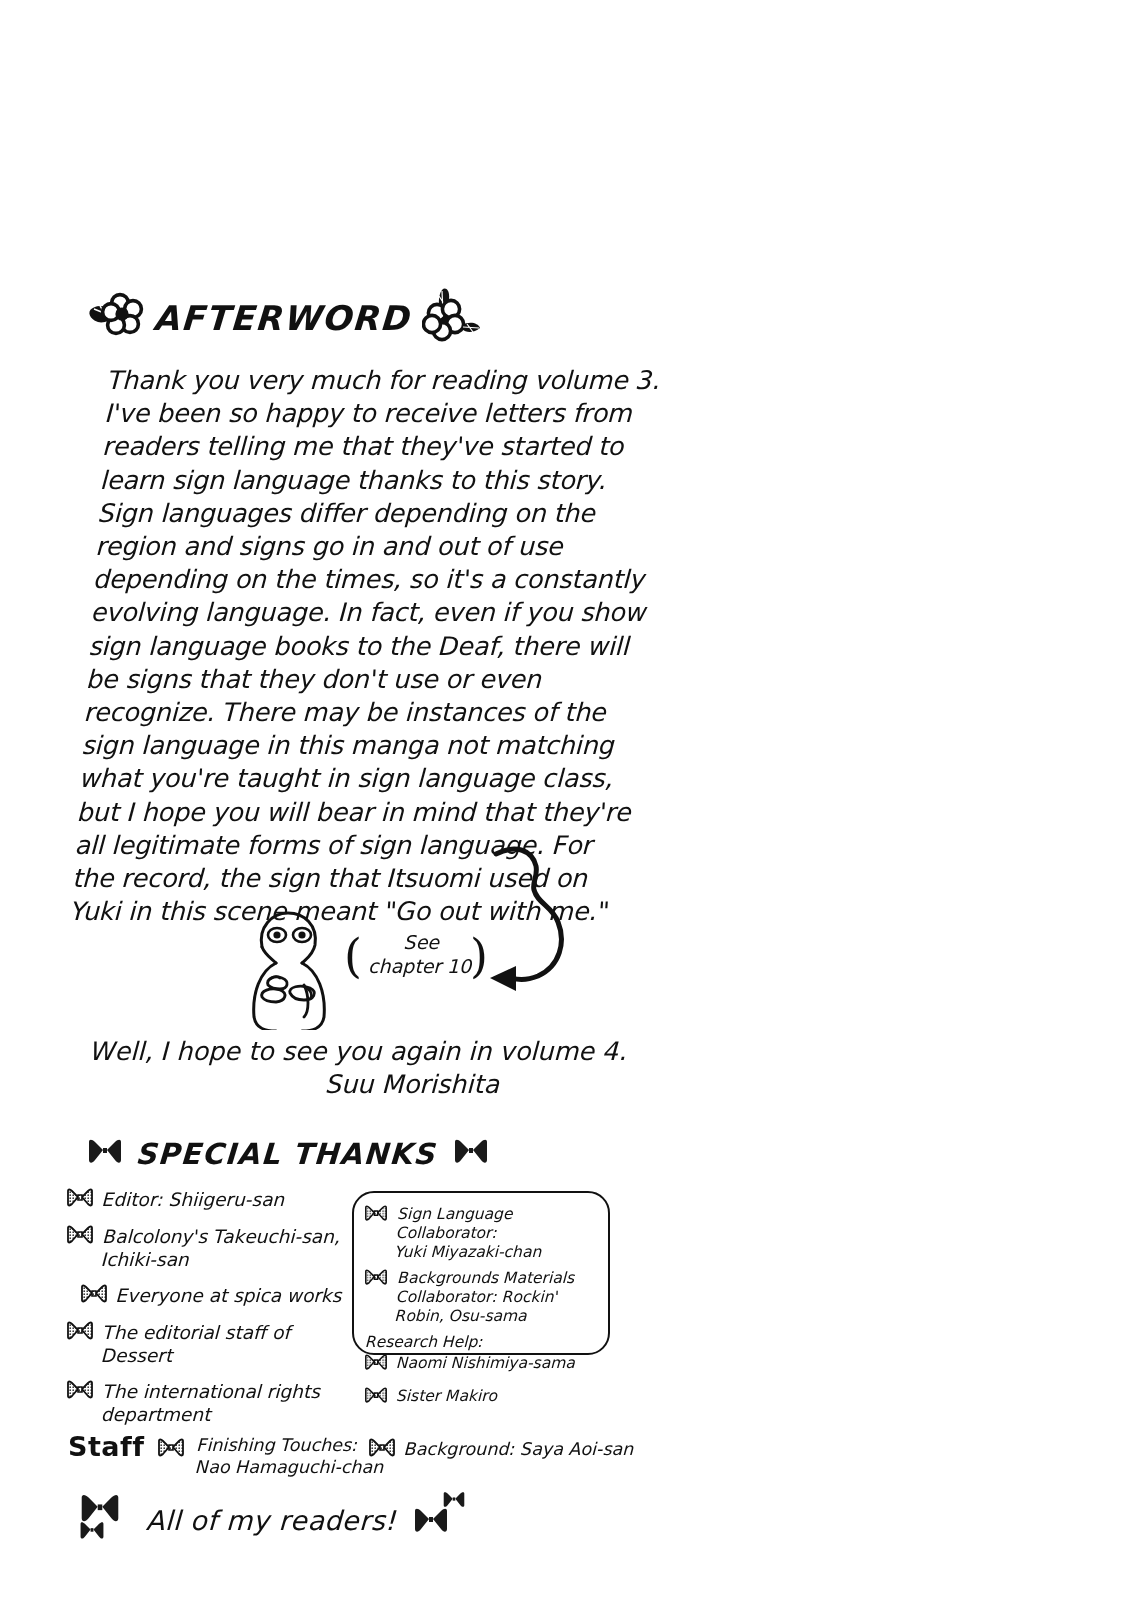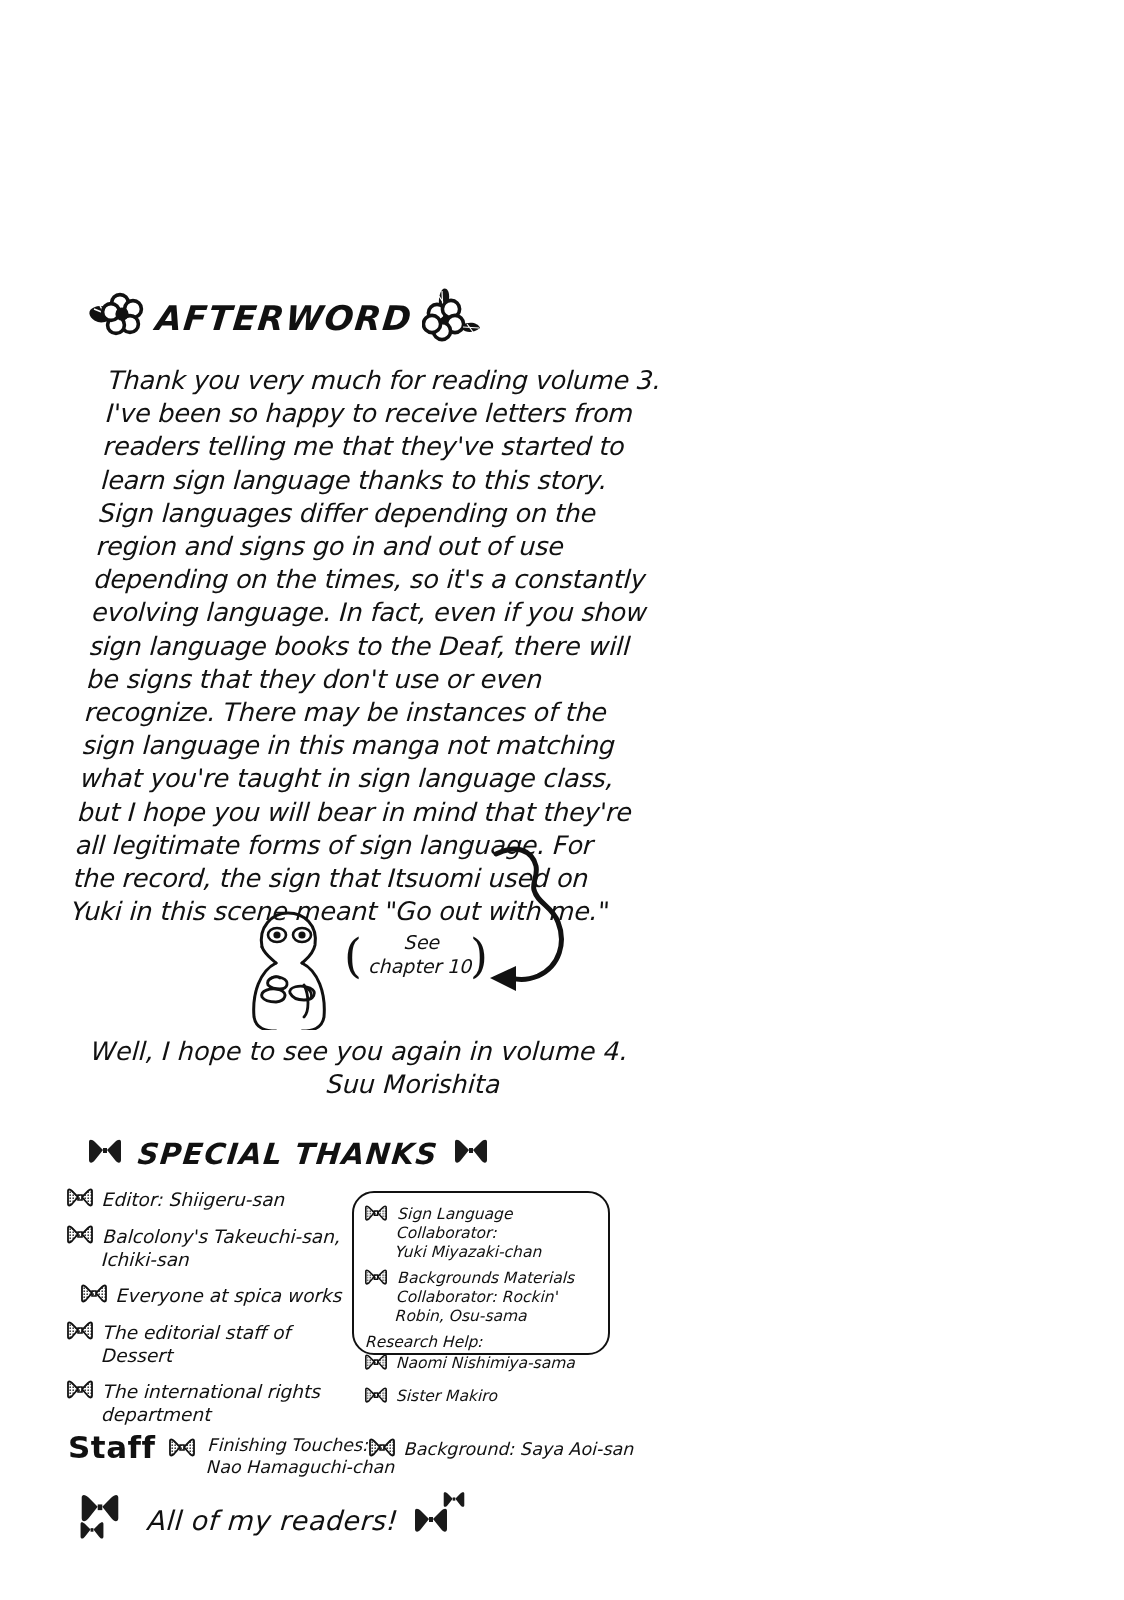--- a/index.html
+++ b/index.html
@@ -181,21 +181,21 @@
     position: absolute;
     left: 68px;
     top: 1432px;
     display: flex;
     align-items: flex-start;
     gap: 12px;
   }
   .staff-label {
     font-family: "DejaVu Sans", sans-serif;
     font-weight: bold;
-    font-size: 31px;
+    font-size: 27px;
     letter-spacing: 0.5px;
     line-height: 30px;
   }
   .bg-credit {
     position: absolute;
     left: 368px;
     top: 1438px;
     display: flex;
     align-items: flex-start;
     gap: 9px;

